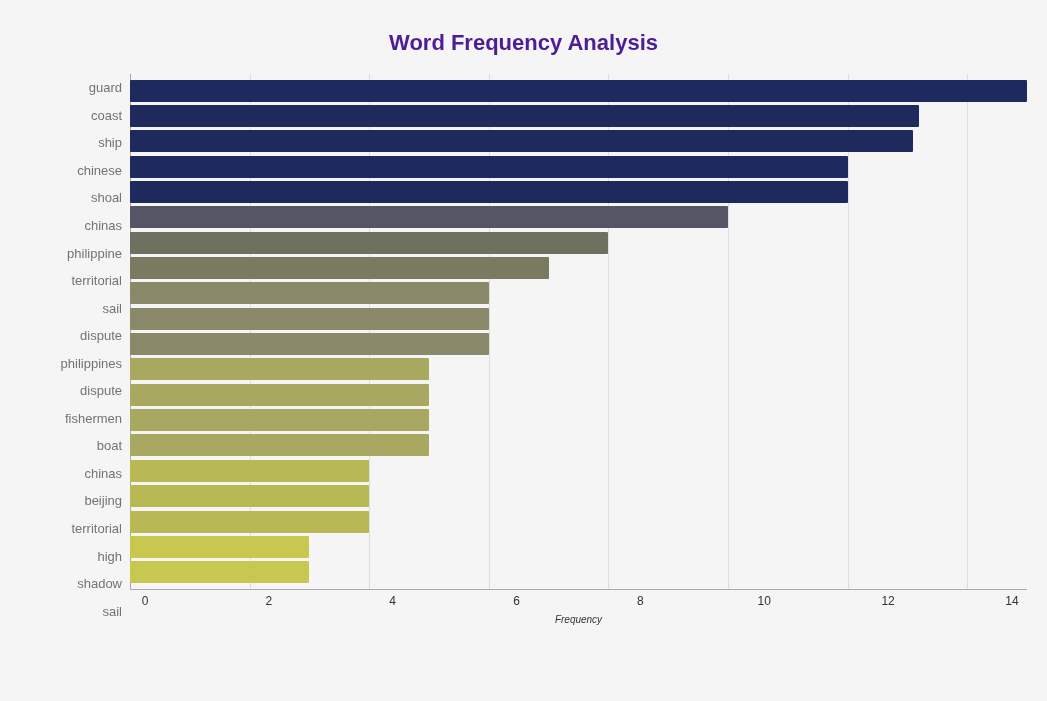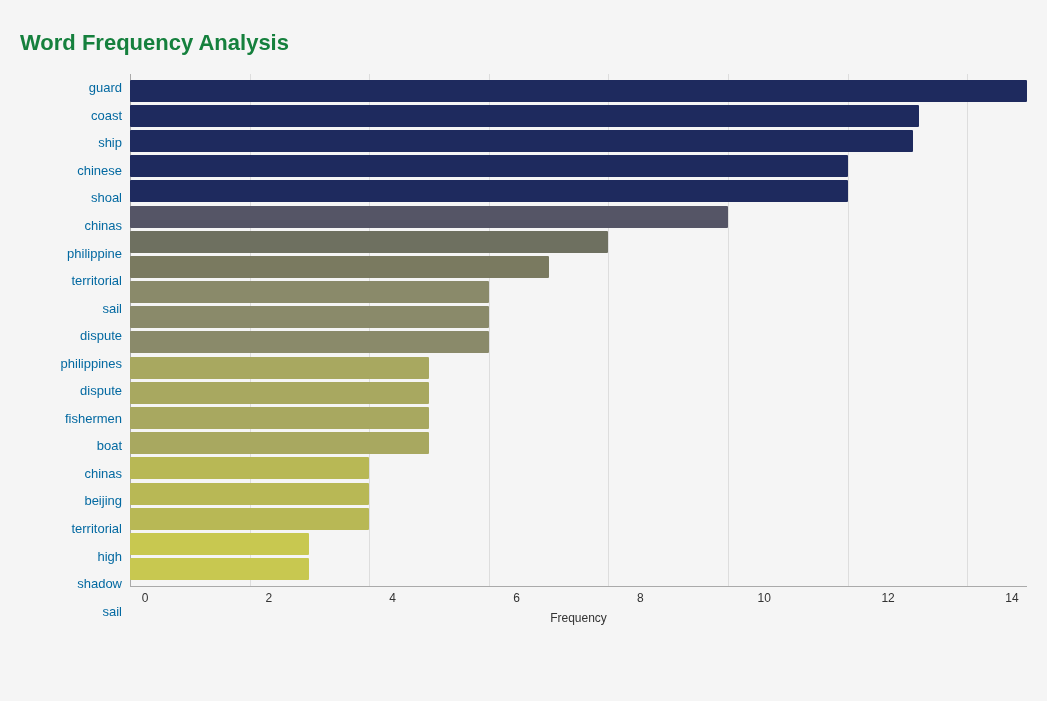--- a/index.html
+++ b/index.html
@@ -12,44 +12,45 @@
       min-height: 100vh;
     }
     .chart-container {
       background: #f5f5f5;
       width: 1047px;
       height: 701px;
       padding: 20px 20px 60px 20px;
       position: relative;
     }
     .chart-title {
+      text-align: center;
       font-size: 22px;
       font-weight: bold;
-      color: #15803d;
+      color: #4c1d95;
       margin-bottom: 18px;
       padding-top: 10px;
     }
     .chart-area {
       display: flex;
       flex-direction: row;
       width: 100%;
       height: calc(100% - 70px);
     }
     .y-axis {
       display: flex;
       flex-direction: column;
       justify-content: space-around;
       align-items: flex-end;
       padding-right: 8px;
       width: 110px;
       flex-shrink: 0;
     }
     .y-label {
       font-size: 13px;
-      color: #0369a1;
+      color: #737373;
       height: 26px;
       display: flex;
       align-items: center;
       justify-content: flex-end;
     }
     .bars-and-x {
       flex: 1;
       display: flex;
       flex-direction: column;
     }
@@ -95,23 +96,24 @@
       border-top: 1px solid #aaa;
     }
     .x-tick {
       font-size: 12px;
       color: #333;
       width: 30px;
       text-align: center;
     }
     .x-label {
       text-align: center;
-      font-size: 12px;
+      font-size: 10px;
       color: #333;
       margin-top: 6px;
+      font-style: italic;
     }
   </style>
 </head>
 <body>
 
 <div class="chart-container">
   <div class="chart-title">Word Frequency Analysis</div>
   <div class="chart-area">
     <div class="y-axis" id="y-axis">
         <div class="y-label">guard</div>

